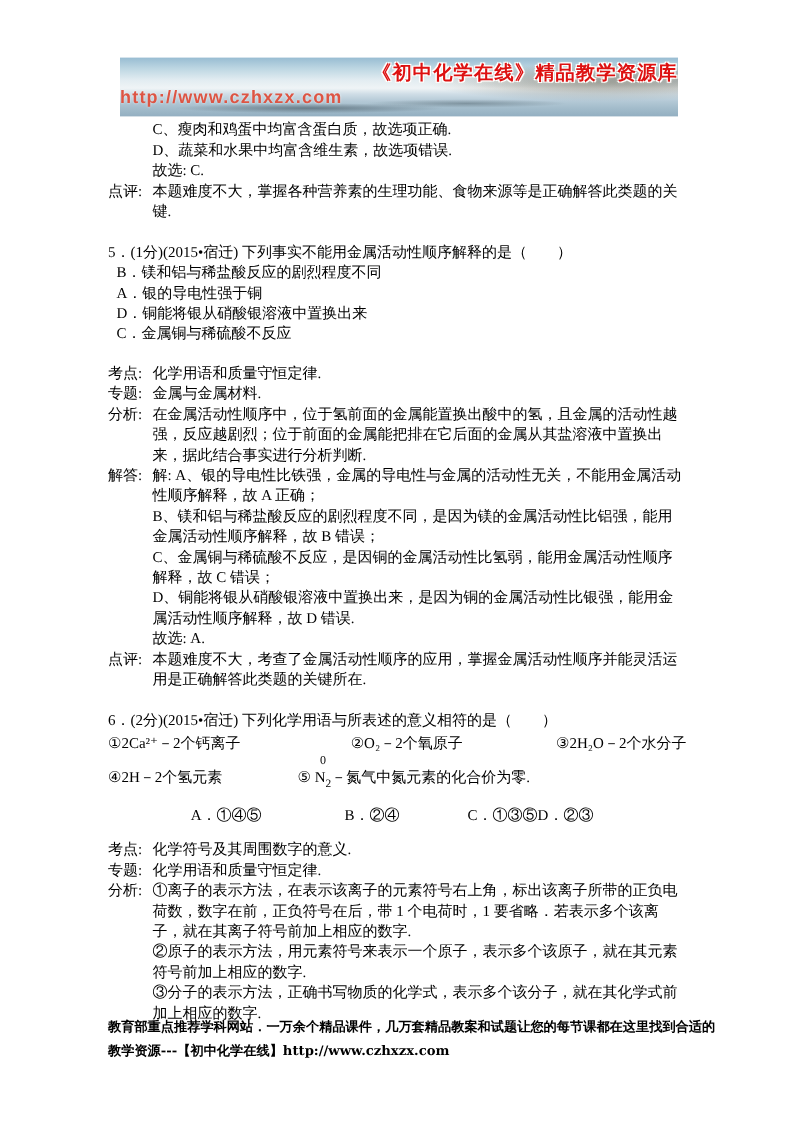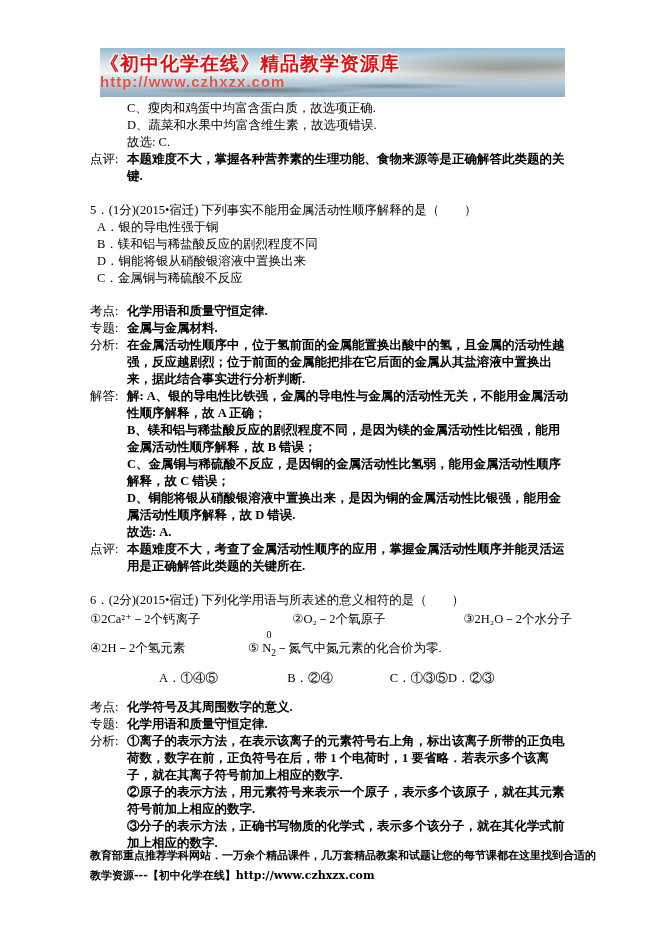--- a/index.html
+++ b/index.html
@@ -13,39 +13,39 @@
   .banner {
     position:absolute; left:100px; top:48px; width:465px; height:49px; overflow:hidden;
     background:
       radial-gradient(ellipse 160px 6px at 34% 86%, rgba(55,72,82,.55), rgba(55,72,82,0) 70%),
       radial-gradient(ellipse 120px 5px at 62% 78%, rgba(70,88,98,.45), rgba(70,88,98,0) 70%),
       radial-gradient(ellipse 200px 22px at 86% 42%, rgba(125,118,98,.50), rgba(125,118,98,0) 72%),
       radial-gradient(ellipse 240px 18px at 95% 36%, rgba(105,118,124,.45), rgba(105,118,124,0) 72%),
       linear-gradient(180deg,#98bcd2 0%,#bcd6e2 18%,#e2ecf1 38%,#eff4f6 52%,#cfdde6 62%,#b4c9d6 74%,#a3bccb 86%,#93afc1 100%);
   }
   .banner-title {
-    position:absolute; top:3px; left:0; width:100%; text-align:left; white-space:nowrap;
-    font-size:19px; font-weight:bold; letter-spacing:1px; color:#dd1111;
+    position:absolute; top:3px; left:0; width:100%; text-align:right; white-space:nowrap;
+    font-size:16px; font-weight:bold; letter-spacing:1px; color:#dd1111;
     text-shadow:-1px -1px 0 #fff,1px -1px 0 #fff,-1px 1px 0 #fff,1px 1px 0 #fff,0 0 3px #fffbe0;
   }
   .banner-url {
     position:absolute; top:25px; left:0; width:100%; text-align:left; white-space:nowrap;
     font-family:Liberation Sans, sans-serif;
     font-size:15px; font-weight:bold; letter-spacing:1px; color:#dd5544;
     text-shadow:0 0 2px rgba(255,255,255,.75);
   }
 
   
   .content { position:absolute; left:90px; top:100px; width:482px; line-height:17px; }
   .line { line-height:17px; }
   .pad37 { padding-left:37px; }
   .pad7  { padding-left:7px; }
   .row { display:flex; }
   .label { flex:0 0 37px; }
-  .rbody { flex:1;font-weight:bold; }
+  .rbody { flex:1; }
   .para { margin:0; }
   .gap17 { margin-top:17px; }
   .gap16 { margin-top:16px; }
   .gap12 { margin-top:12px; }
 
   .itemrow1 { display:flex; margin-top:2px;justify-content:space-between; }
   .itemrow2 { display:flex; margin-top:12px; margin-bottom:2px; }
   .i1 { width:158px; }
   .i2 { width:127px; }
   .optrow { display:flex; padding-left:13px; margin-top:8px;text-align:right; }
@@ -76,22 +76,22 @@
 
     <div class="line pad37">C、瘦肉和鸡蛋中均富含蛋白质，故选项正确.</div>
     <div class="line pad37">D、蔬菜和水果中均富含维生素，故选项错误.</div>
     <div class="line pad37">故选: C.</div>
     <div class="row">
       <span class="label">点评:</span>
       <span class="rbody">本题难度不大，掌握各种营养素的生理功能、食物来源等是正确解答此类题的关键.</span>
     </div>
 
     <div class="line gap17">5．(1分)(2015•宿迁) 下列事实不能用金属活动性顺序解释的是（　　）</div>
+    <div class="line pad7">B．镁和铝与稀盐酸反应的剧烈程度不同</div>
     <div class="line pad7">A．银的导电性强于铜</div>
-    <div class="line pad7">B．镁和铝与稀盐酸反应的剧烈程度不同</div>
     <div class="line pad7">D．铜能将银从硝酸银溶液中置换出来</div>
     <div class="line pad7">C．金属铜与稀硫酸不反应</div>
 
     <div class="row gap16">
       <span class="label">考点:</span>
       <span class="rbody">化学用语和质量守恒定律.</span>
     </div>
     <div class="row">
       <span class="label">专题:</span>
       <span class="rbody">金属与金属材料.</span>

